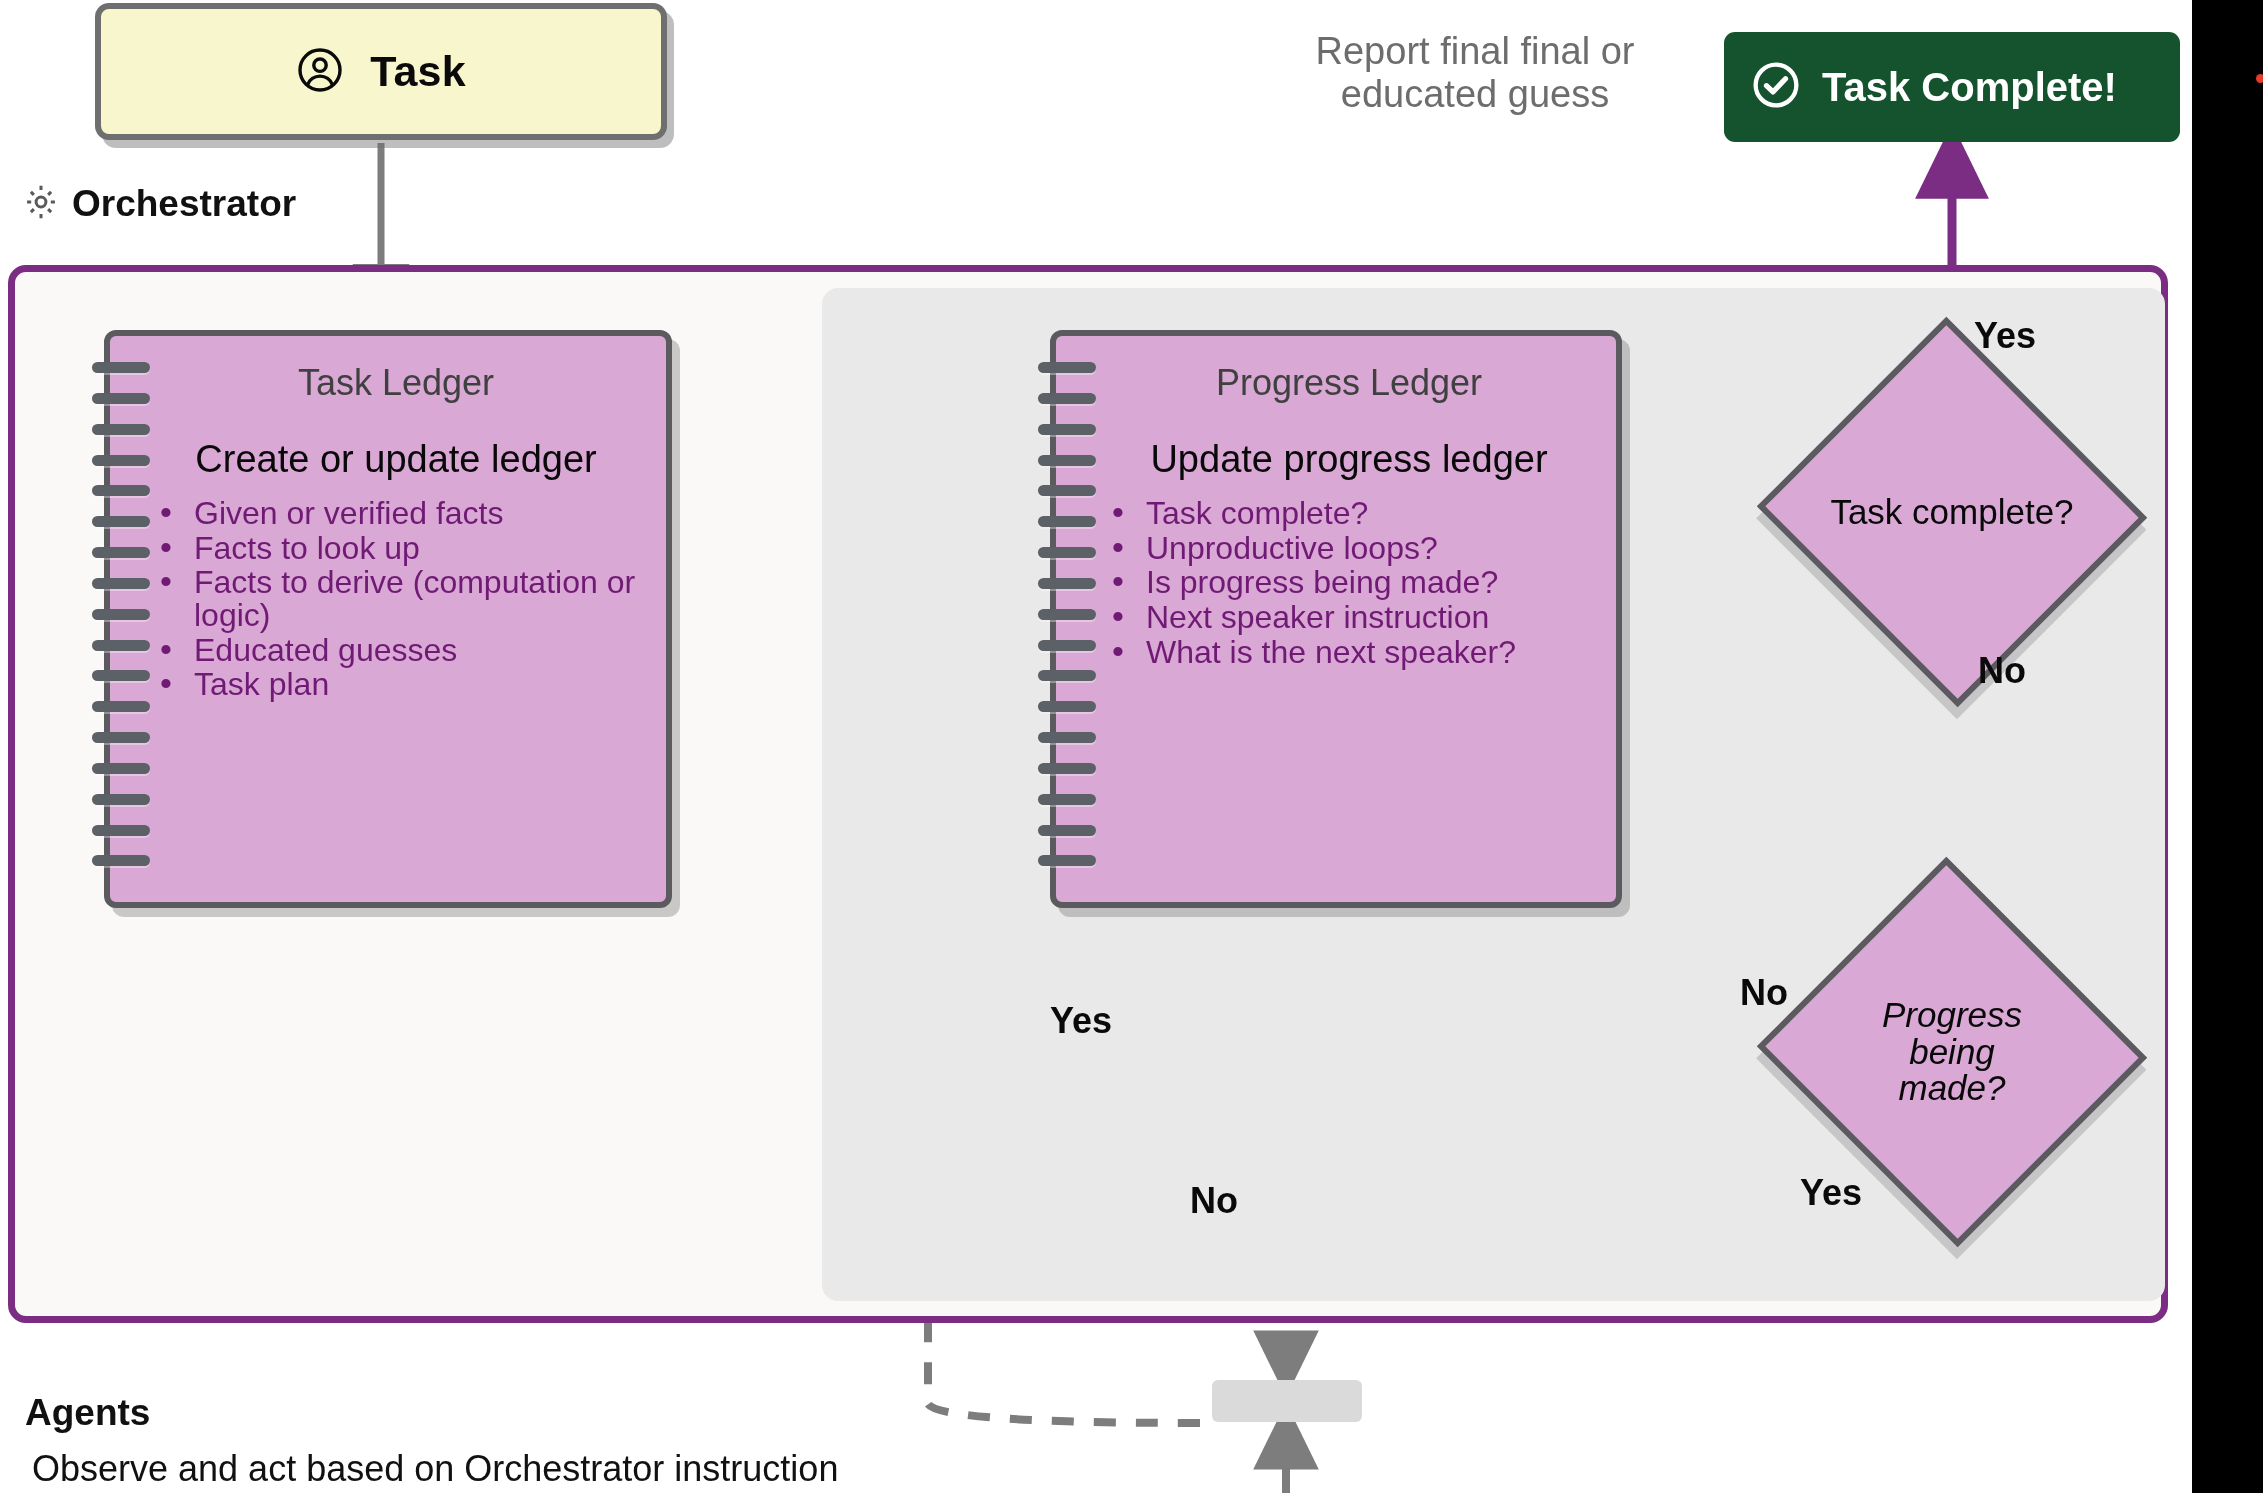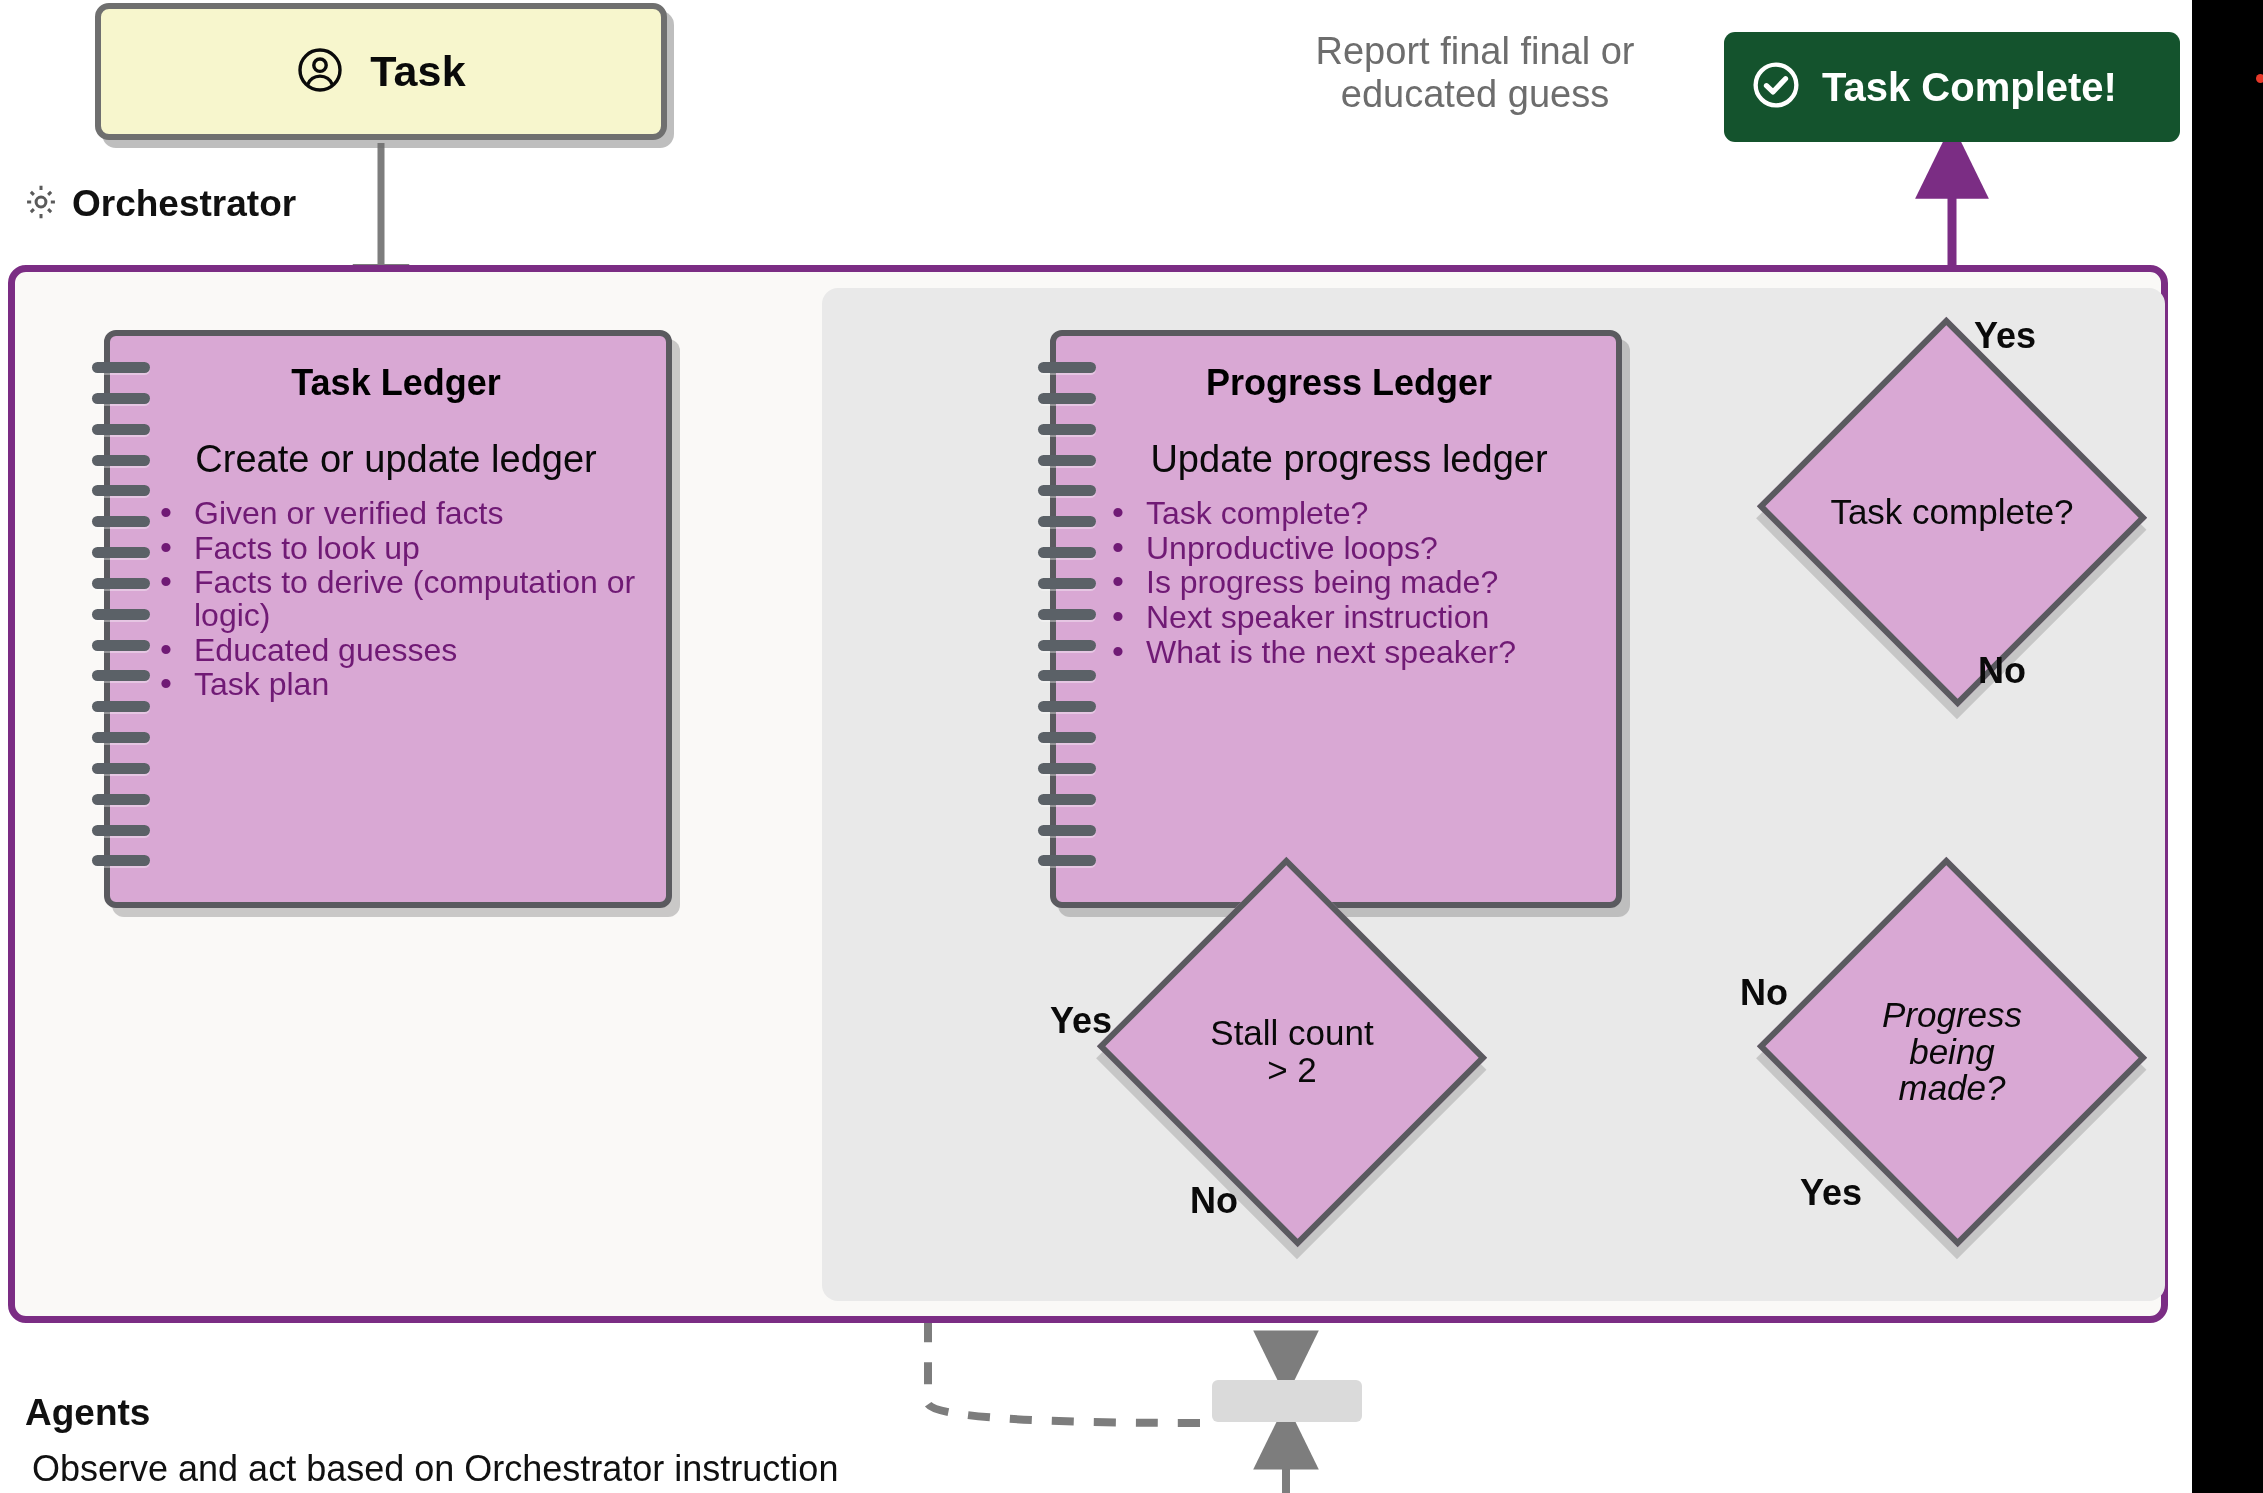--- a/index.html
+++ b/index.html
@@ -28,21 +28,21 @@
   
   .orch-box{position:absolute;left:8px;top:265px;width:2160px;height:1058px;
             background:#faf9f7;border:7px solid #7b2d84;border-radius:18px;box-sizing:border-box;}
   
   .inner-panel{position:absolute;left:822px;top:288px;width:1343px;height:1013px;
                background:#e9e9e9;border-radius:16px;}
 
   
   .ledger{position:absolute;background:#d9a8d4;border:6px solid #5a5a5f;border-radius:12px;
           box-shadow:8px 9px 0 rgba(120,120,120,.38);box-sizing:border-box;}
-  .ledger .title{text-align:center;font-size:36px;font-weight:bold;color:#000000;}
+  .ledger .title{text-align:center;font-size:36px;font-weight:normal;color:#404040;}
   .ledger .sub{text-align:center;font-size:38px;color:#090909;}
   .ledger ul{margin:0;padding:0 10px 0 44px;list-style:none;}
   .ledger li{font-size:32px;line-height:1.02;color:#701a75;position:relative;
              padding-left:6px;margin-bottom:2px;}
   .ledger li::before{content:"\2022";position:absolute;left:-28px;top:-2px;font-size:34px;}
 
   
   .rings{position:absolute;top:26px;width:60px;height:calc(100% - 52px);pointer-events:none;}
   .rings i{position:absolute;left:0;width:58px;height:11px;border-radius:7px;
            background:#5b6167;box-shadow:0 2px 0 rgba(255,255,255,.35);}
@@ -203,24 +203,20 @@
   <div class="diamond" style="left:1810px;top:378px;width:284px;height:268px;">
     <div class="shape"></div>
     <div class="dtxt">Task complete?</div>
   </div>
 
   <div class="diamond" style="left:1810px;top:918px;width:284px;height:268px;">
     <div class="shape"></div>
     <div class="dtxt" style="padding:0 44px;font-style:italic;">Progress being made?</div>
   </div>
 
-  <div class="diamond" style="left:1150px;top:918px;width:284px;height:268px;">
-    <div class="shape"></div>
-    <div class="dtxt" style="padding:0 48px;">Stall count &gt; 2</div>
-  </div>
 
   <span class="elabel" style="left:1974px;top:315px;">Yes</span>
   <span class="elabel" style="left:1978px;top:650px;">No</span>
   <span class="elabel" style="left:1740px;top:972px;">No</span>
   <span class="elabel" style="left:1800px;top:1172px;">Yes</span>
   <span class="elabel" style="left:1050px;top:1000px;">Yes</span>
   <span class="elabel" style="left:1190px;top:1180px;">No</span>
 
   <div class="report-note">Report final final or educated guess</div>
 

